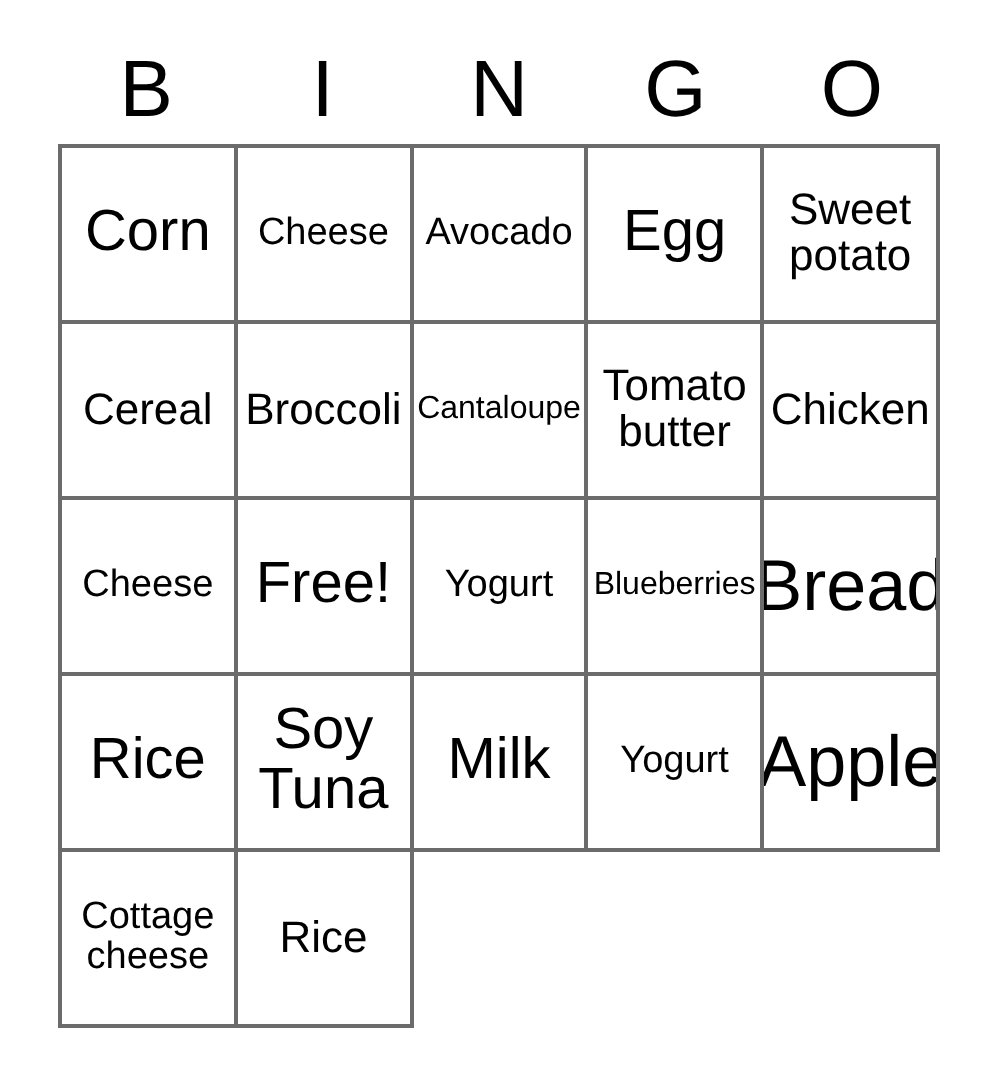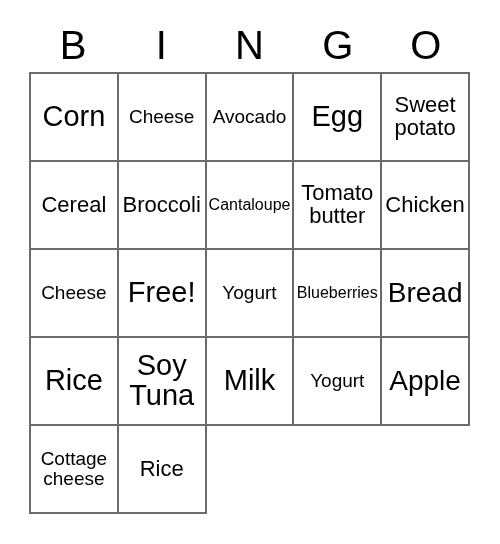--- a/index.html
+++ b/index.html
@@ -68,21 +68,21 @@
   }
   .cell-text {
     text-align: center;
     line-height: 1.03;
     white-space: pre-line;
     word-break: normal;
     color: #000;
   }
   
   .fs-xl { font-size: 29px; }
-  .fs-lg { font-size: 28px; }
+  .fs-lg { font-size: 36px; }
   .fs-md { font-size: 22px; }
   .fs-sm { font-size: 19px; }
   .fs-xs { font-size: 16px; }
 </style>
 </head>
 <body>
 
 <div id="card">
 
   <div id="header-row">

